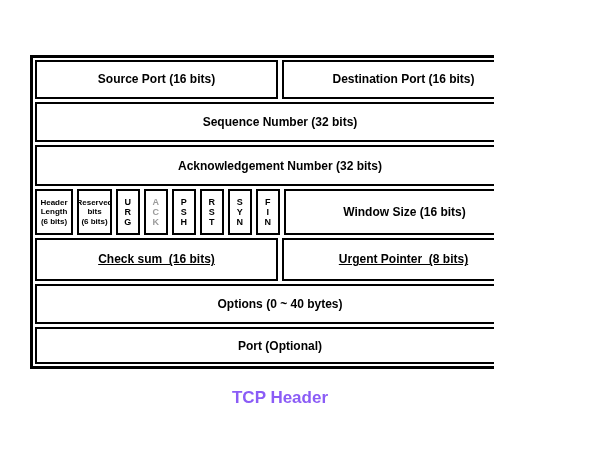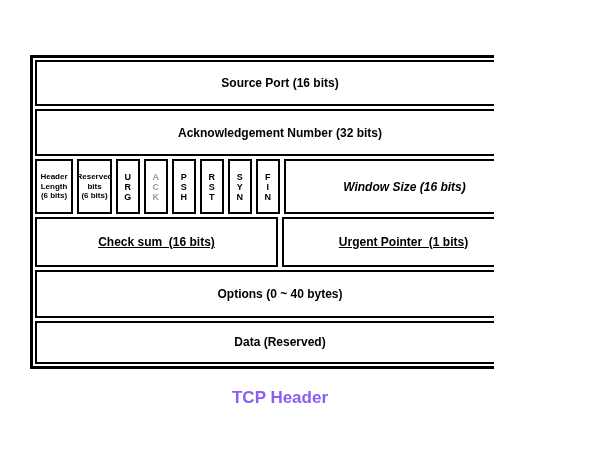--- a/index.html
+++ b/index.html
@@ -67,21 +67,21 @@
   }
   .lbl-flag {
     font-size: 9px;
     line-height: 10px;
     white-space: pre-line;
     letter-spacing: 0.5px;
   }
   .c-hl  { flex: 0 0 38px; }
   .c-rsv { flex: 0 0 35px; }
   .c-flag { flex: 0 0 24px; }
-  .c-win { flex: 1; font-style: italic; }
+  .c-win { flex: 1; }
   .flag-muted .lbl-flag { color: var(--muted, #9b9b9b); }
   .caption {
     position: absolute;
     left: 30px;
     top: 388px;
     width: 500px;
     text-align: center;
     font-weight: bold;
     font-size: 17px;
     color: #8b5cf6;
@@ -91,22 +91,30 @@
 <body>
 
 <div class="canvas">
 
   <div class="tcp-table">
 
     <div class="row row-1">
       <div class="cell">
         <span class="lbl">Source Port (16 bits)</span>
       </div>
+      <div class="cell">
+        <span class="lbl">Destination Port (16 bits)</span>
+      </div>
     </div>
 
+    <div class="row row-2">
+      <div class="cell">
+        <span class="lbl">Sequence Number (32 bits)</span>
+      </div>
+    </div>
 
     <div class="row row-3">
       <div class="cell">
         <span class="lbl">Acknowledgement Number (32 bits)</span>
       </div>
     </div>
 
     <div class="row row-4">
       <div class="cell c-hl">
         <span class="lbl lbl-sm">Header
@@ -151,33 +159,33 @@
       <div class="cell c-win">
         <span class="lbl">Window Size (16 bits)</span>
       </div>
     </div>
 
     <div class="row row-5">
       <div class="cell">
         <span class="lbl">Check sum  (16 bits)</span>
       </div>
       <div class="cell">
-        <span class="lbl">Urgent Pointer  (1 bits)</span>
+        <span class="lbl">Urgent Pointer  (8 bits)</span>
       </div>
     </div>
 
     <div class="row row-6">
       <div class="cell">
         <span class="lbl">Options (0 ~ 40 bytes)</span>
       </div>
     </div>
 
     <div class="row row-7">
       <div class="cell">
-        <span class="lbl">Data (Reserved)</span>
+        <span class="lbl">Port (Optional)</span>
       </div>
     </div>
 
   </div>
 
   <div class="caption">TCP Header</div>
 
 </div>
 
 </body></html>

